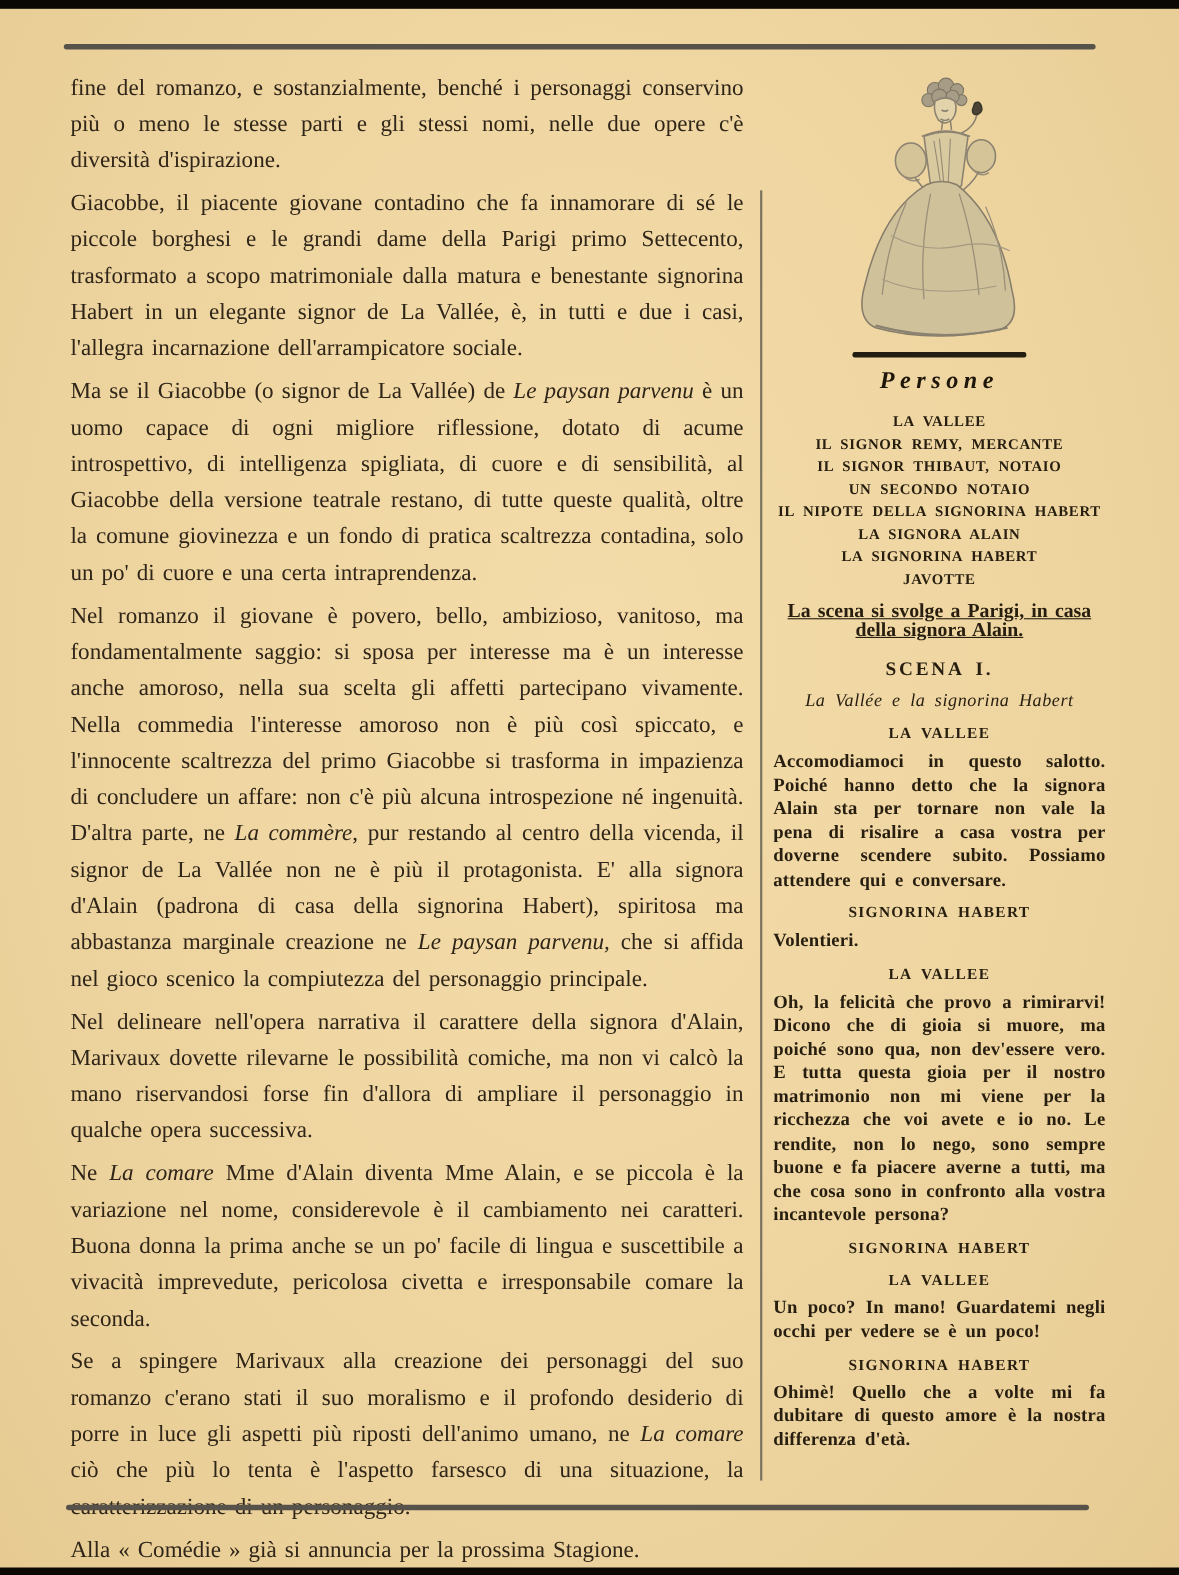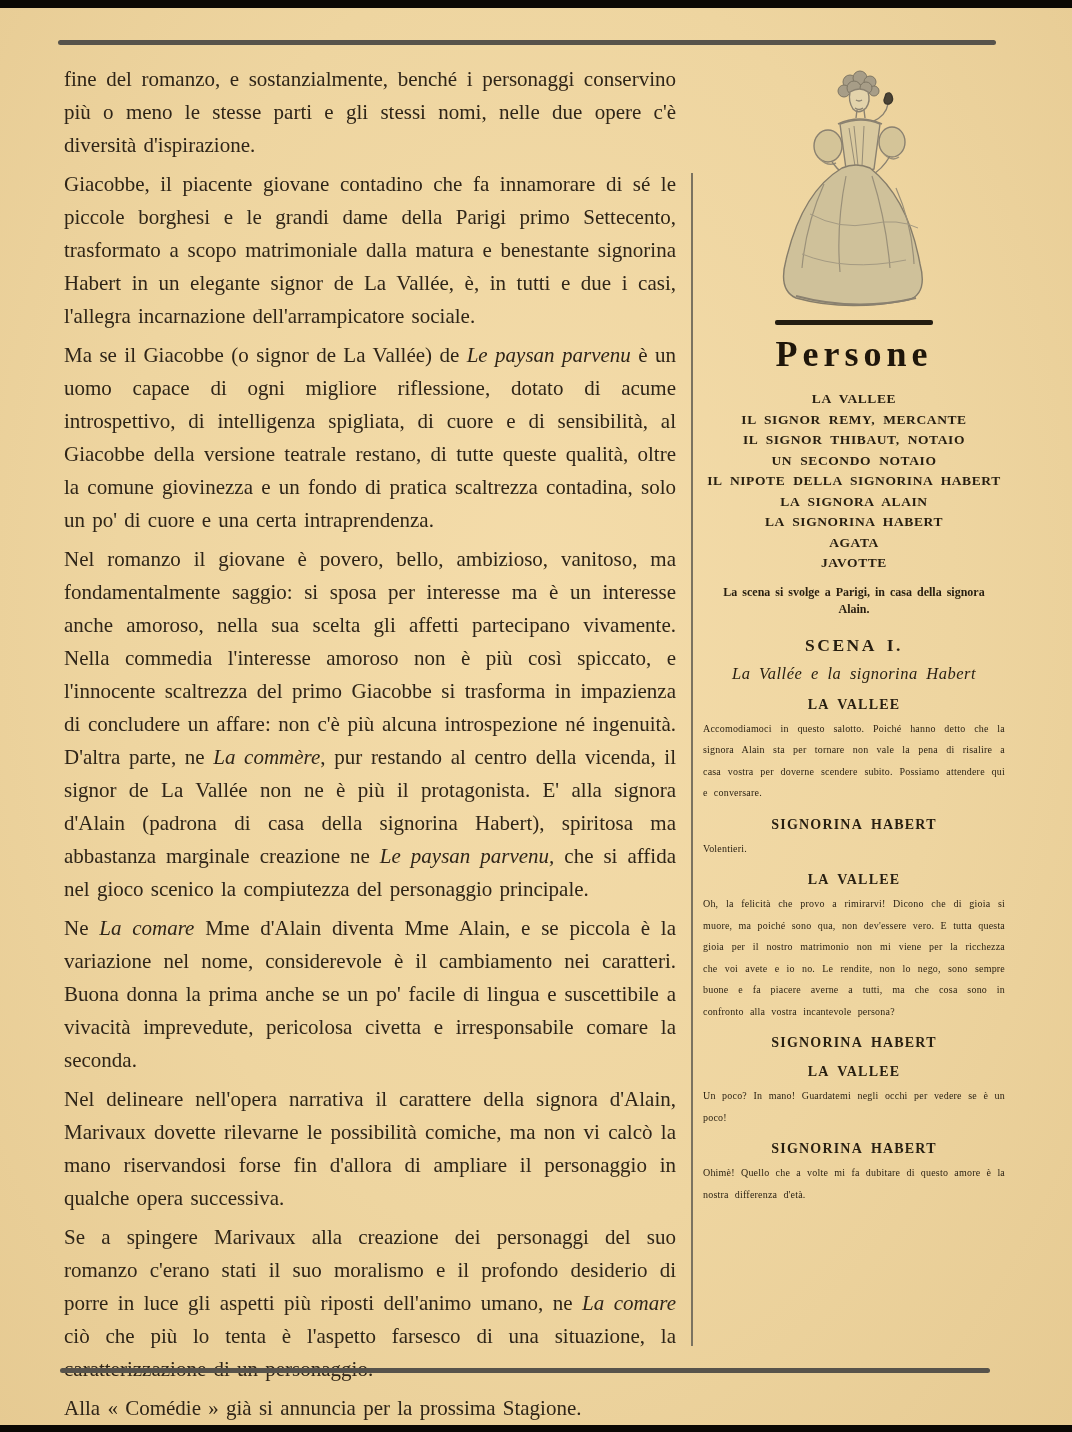--- a/index.html
+++ b/index.html
@@ -30,56 +30,56 @@
   .it{font-style:italic;}
 
   
   .play{
     position:absolute;left:703px;top:60px;width:302px;height:1300px;
     overflow:hidden;text-align:center;color:#271e10;
   }
   .illustration{display:block;margin:4px auto 0 auto;}
   .persone-rule{width:158px;height:5px;background:#241d11;margin:6px auto 8px auto;border-radius:2px;}
   .persone-title{
-    margin:0;font-size:36px;font-weight:bold;
+    margin:0;font-size:22px;font-weight:bold;font-style:italic;
     letter-spacing:5px;color:#1f160a;
   }
   .cast{list-style:none;margin:14px 0 0 0;padding:0;
     font-size:13.5px;font-weight:bold;line-height:20.5px;
     letter-spacing:0.6px;word-spacing:4px;}
   .scene-note{
     margin:10px auto 17px auto;max-width:280px;
-    font-size:12px;font-weight:bold;line-height:17px;word-spacing:2px;
+    font-size:18px;font-weight:bold;line-height:17px;word-spacing:2px;text-decoration:underline;
   }
   .scena-heading{margin:4px 0 0 0;font-size:17.5px;font-weight:bold;letter-spacing:2.5px;word-spacing:4px;}
   .scena-subtitle{margin:8px 0 0 0;font-size:16.5px;font-weight:normal;font-style:italic;word-spacing:4px;letter-spacing:0.5px;}
   .dialogue{margin-top:2px;}
   .speaker{
     margin:13px 0 5px 0;font-size:14px;font-weight:bold;
     letter-spacing:1.2px;word-spacing:4px;text-align:center;
   }
   .line{
-    margin:0;font-size:10px;font-weight:normal;line-height:21.5px;
+    margin:0;font-size:17px;font-weight:bold;line-height:21.5px;
     text-align:justify;word-spacing:3.5px;letter-spacing:0.2px;
   }
 </style>
 </head>
 <body>
 
 <div class="page">
   <div class="edge-bar edge-top"></div>
   <div class="rule rule-top"></div>
 
   <div class="article">
       <p><span>fine del romanzo, e sostanzialmente, benché i personaggi conservino più o meno le stesse parti e gli stessi nomi, nelle due opere c'è diversità d'ispirazione.</span></p>
       <p><span>Giacobbe, il piacente giovane contadino che fa innamorare di sé le piccole borghesi e le grandi dame della Parigi primo Settecento, trasformato a scopo matrimoniale dalla matura e benestante signorina Habert in un elegante signor de La Vallée, è, in tutti e due i casi, l'allegra incarnazione dell'arrampicatore sociale.</span></p>
       <p><span>Ma se il Giacobbe (o signor de La Vallée) de </span><span class="it">Le paysan parvenu</span><span> è un uomo capace di ogni migliore riflessione, dotato di acume introspettivo, di intelligenza spigliata, di cuore e di sensibilità, al Giacobbe della versione teatrale restano, di tutte queste qualità, oltre la comune giovinezza e un fondo di pratica scaltrezza contadina, solo un po' di cuore e una certa intraprendenza.</span></p>
       <p><span>Nel romanzo il giovane è povero, bello, ambizioso, vanitoso, ma fondamentalmente saggio: si sposa per interesse ma è un interesse anche amoroso, nella sua scelta gli affetti partecipano vivamente. Nella commedia l'interesse amoroso non è più così spiccato, e l'innocente scaltrezza del primo Giacobbe si trasforma in impazienza di concludere un affare: non c'è più alcuna introspezione né ingenuità. D'altra parte, ne </span><span class="it">La commère</span><span>, pur restando al centro della vicenda, il signor de La Vallée non ne è più il protagonista. E' alla signora d'Alain (padrona di casa della signorina Habert), spiritosa ma abbastanza marginale creazione ne </span><span class="it">Le paysan parvenu,</span><span> che si affida nel gioco scenico la compiutezza del personaggio principale.</span></p>
+      <p><span>Nel delineare nell'opera narrativa il carattere della signora d'Alain, Marivaux dovette rilevarne le possibilità comiche, ma non vi calcò la mano riservandosi forse fin d'allora di ampliare il personaggio in qualche opera successiva.</span></p>
       <p><span>Ne </span><span class="it">La comare</span><span> Mme d'Alain diventa Mme Alain, e se piccola è la variazione nel nome, considerevole è il cambiamento nei caratteri. Buona donna la prima anche se un po' facile di lingua e suscettibile a vivacità imprevedute, pericolosa civetta e irresponsabile comare la seconda.</span></p>
-      <p><span>Nel delineare nell'opera narrativa il carattere della signora d'Alain, Marivaux dovette rilevarne le possibilità comiche, ma non vi calcò la mano riservandosi forse fin d'allora di ampliare il personaggio in qualche opera successiva.</span></p>
       <p><span>Se a spingere Marivaux alla creazione dei personaggi del suo romanzo c'erano stati il suo moralismo e il profondo desiderio di porre in luce gli aspetti più riposti dell'animo umano, ne </span><span class="it">La comare</span><span> ciò che più lo tenta è l'aspetto farsesco di una situazione, la caratterizzazione di un personaggio.</span></p>
       <p><span>Alla « Comédie » già si annuncia per la prossima Stagione.</span></p>
     </div>
 
   <div class="divider"></div>
 
   <div class="play">
     <svg class="illustration" width="200" height="250" viewBox="0 0 200 250" aria-hidden="true">
       <g stroke="#8a8170" fill="none" stroke-width="1.4">
 
@@ -125,21 +125,20 @@
     <h2 class="persone-title">Persone</h2>
 
     <ul class="cast">
         <li>LA VALLEE</li>
         <li>IL SIGNOR REMY, MERCANTE</li>
         <li>IL SIGNOR THIBAUT, NOTAIO</li>
         <li>UN SECONDO NOTAIO</li>
         <li>IL NIPOTE DELLA SIGNORINA HABERT</li>
         <li>LA SIGNORA ALAIN</li>
         <li>LA SIGNORINA HABERT</li>
-        <li>AGATA</li>
         <li>JAVOTTE</li>
       </ul>
 
     <p class="scene-note">La scena si svolge a Parigi, in casa della signora Alain.</p>
 
     <h3 class="scena-heading">SCENA I.</h3>
     <p class="scena-subtitle">La Vallée e la signorina Habert</p>
 
     <div class="dialogue">
         <div class="speaker">LA VALLEE</div>

